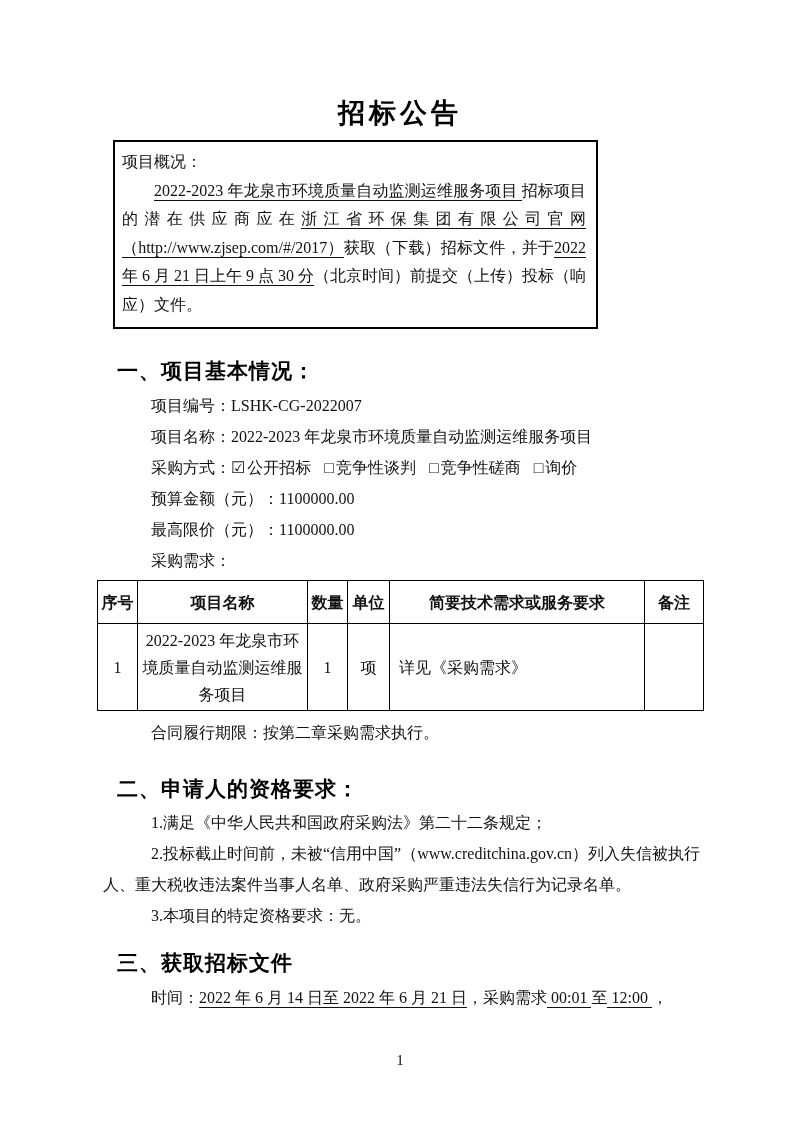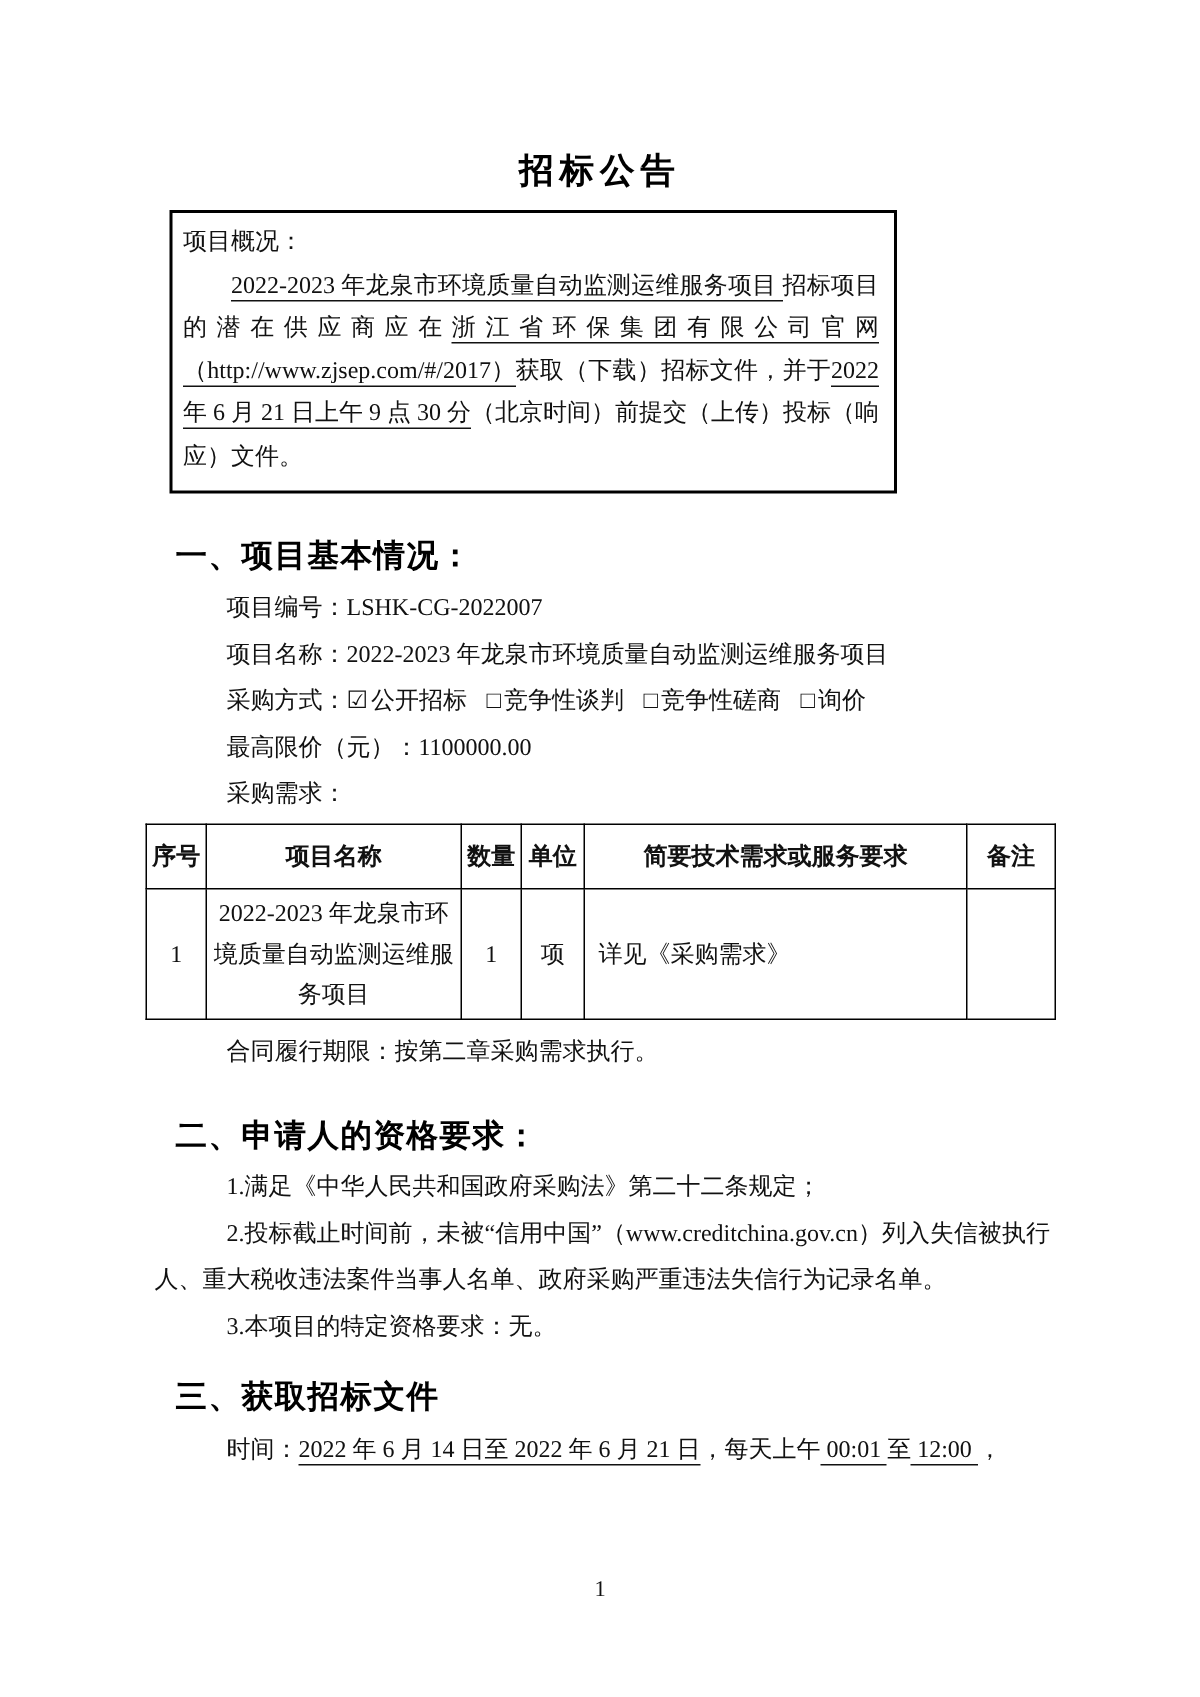--- a/index.html
+++ b/index.html
@@ -5,21 +5,21 @@
   html,body{margin:0;padding:0;}
   body{
     width:800px;height:1131px;background:#ffffff;color:#111;
     font-family:"Liberation Serif","DejaVu Serif",serif;
     font-size:16px;
   }
   .page{position:relative;width:800px;height:1131px;overflow:hidden;background:#fff;}
   .title{
     margin:0;padding-top:97px;text-align:center;
     font-family:"Liberation Sans","DejaVu Sans",sans-serif;
-    font-size:23px;font-weight:700;letter-spacing:4px;line-height:33px;color:#000;
+    font-size:27px;font-weight:700;letter-spacing:4px;line-height:33px;color:#000;
   }
   .overview-box{
     box-sizing:border-box;margin:10px 0 0 113px;width:485px;min-height:159px;
     border:2px solid #000;padding:6px 10px 8px 7px;line-height:28.5px;
   }
   .ov-label{margin:0;}
   .ov-para{margin:0;text-indent:32px;text-align:justify;}
   .u{border-bottom:1px solid #111;padding-bottom:1px;text-align:right;}
   .sec{
     margin:30px 0 0 117px;font-size:21px;font-weight:700;line-height:24px;
@@ -59,20 +59,21 @@
   </div>
 
   <h2 class="sec">一、项目基本情况：</h2>
 
   <p class="kv first"><span>项目编号：</span><span>LSHK-CG-2022007</span></p>
 
   <p class="kv"><span>项目名称：</span><span>2022-2023 年龙泉市环境质量自动监测运维服务项目</span></p>
 
   <p class="kv"><span>采购方式：</span><span class="opt"><span class="cb">☑</span><span>公开招标</span></span><span class="opt"><span class="cb">□</span><span>竞争性谈判</span></span><span class="opt"><span class="cb">□</span><span>竞争性磋商</span></span><span class="opt"><span class="cb">□</span><span>询价</span></span></p>
 
+  <p class="kv"><span>预算金额（元）：</span><span>1100000.00</span></p>
 
   <p class="kv"><span>最高限价（元）：</span><span>1100000.00</span></p>
 
   <p class="kv"><span>采购需求：</span></p>
 
   <table class="req">
     <colgroup>
       <col style="width:40px">
         <col style="width:170px">
         <col style="width:40px">
@@ -105,17 +106,17 @@
   <p class="contract">合同履行期限：按第二章采购需求执行。</p>
 
   <h2 class="sec">二、申请人的资格要求：</h2>
 
   <p class="para">1.满足《中华人民共和国政府采购法》第二十二条规定；</p>
   <p class="para cont">2.投标截止时间前，未被“信用中国”（www.creditchina.gov.cn）列入失信被执行人、重大税收违法案件当事人名单、政府采购严重违法失信行为记录名单。</p>
   <p class="para cont">3.本项目的特定资格要求：无。</p>
 
   <h2 class="sec" style="margin-top:20px">三、获取招标文件</h2>
 
-  <p class="timeline"><span>时间：</span><span class="u">2022 年 6 月 14 日至 2022 年 6 月 21 日</span><span>，每天上午</span><span class="u"> 00:01 </span><span>至</span><span class="u"> 12:00 </span><span>，</span></p>
+  <p class="timeline"><span>时间：</span><span class="u">2022 年 6 月 14 日至 2022 年 6 月 21 日</span><span>，采购需求</span><span class="u"> 00:01 </span><span>至</span><span class="u"> 12:00 </span><span>，</span></p>
 
   <div class="footer">1</div>
 
 </div>
 
 </body></html>

